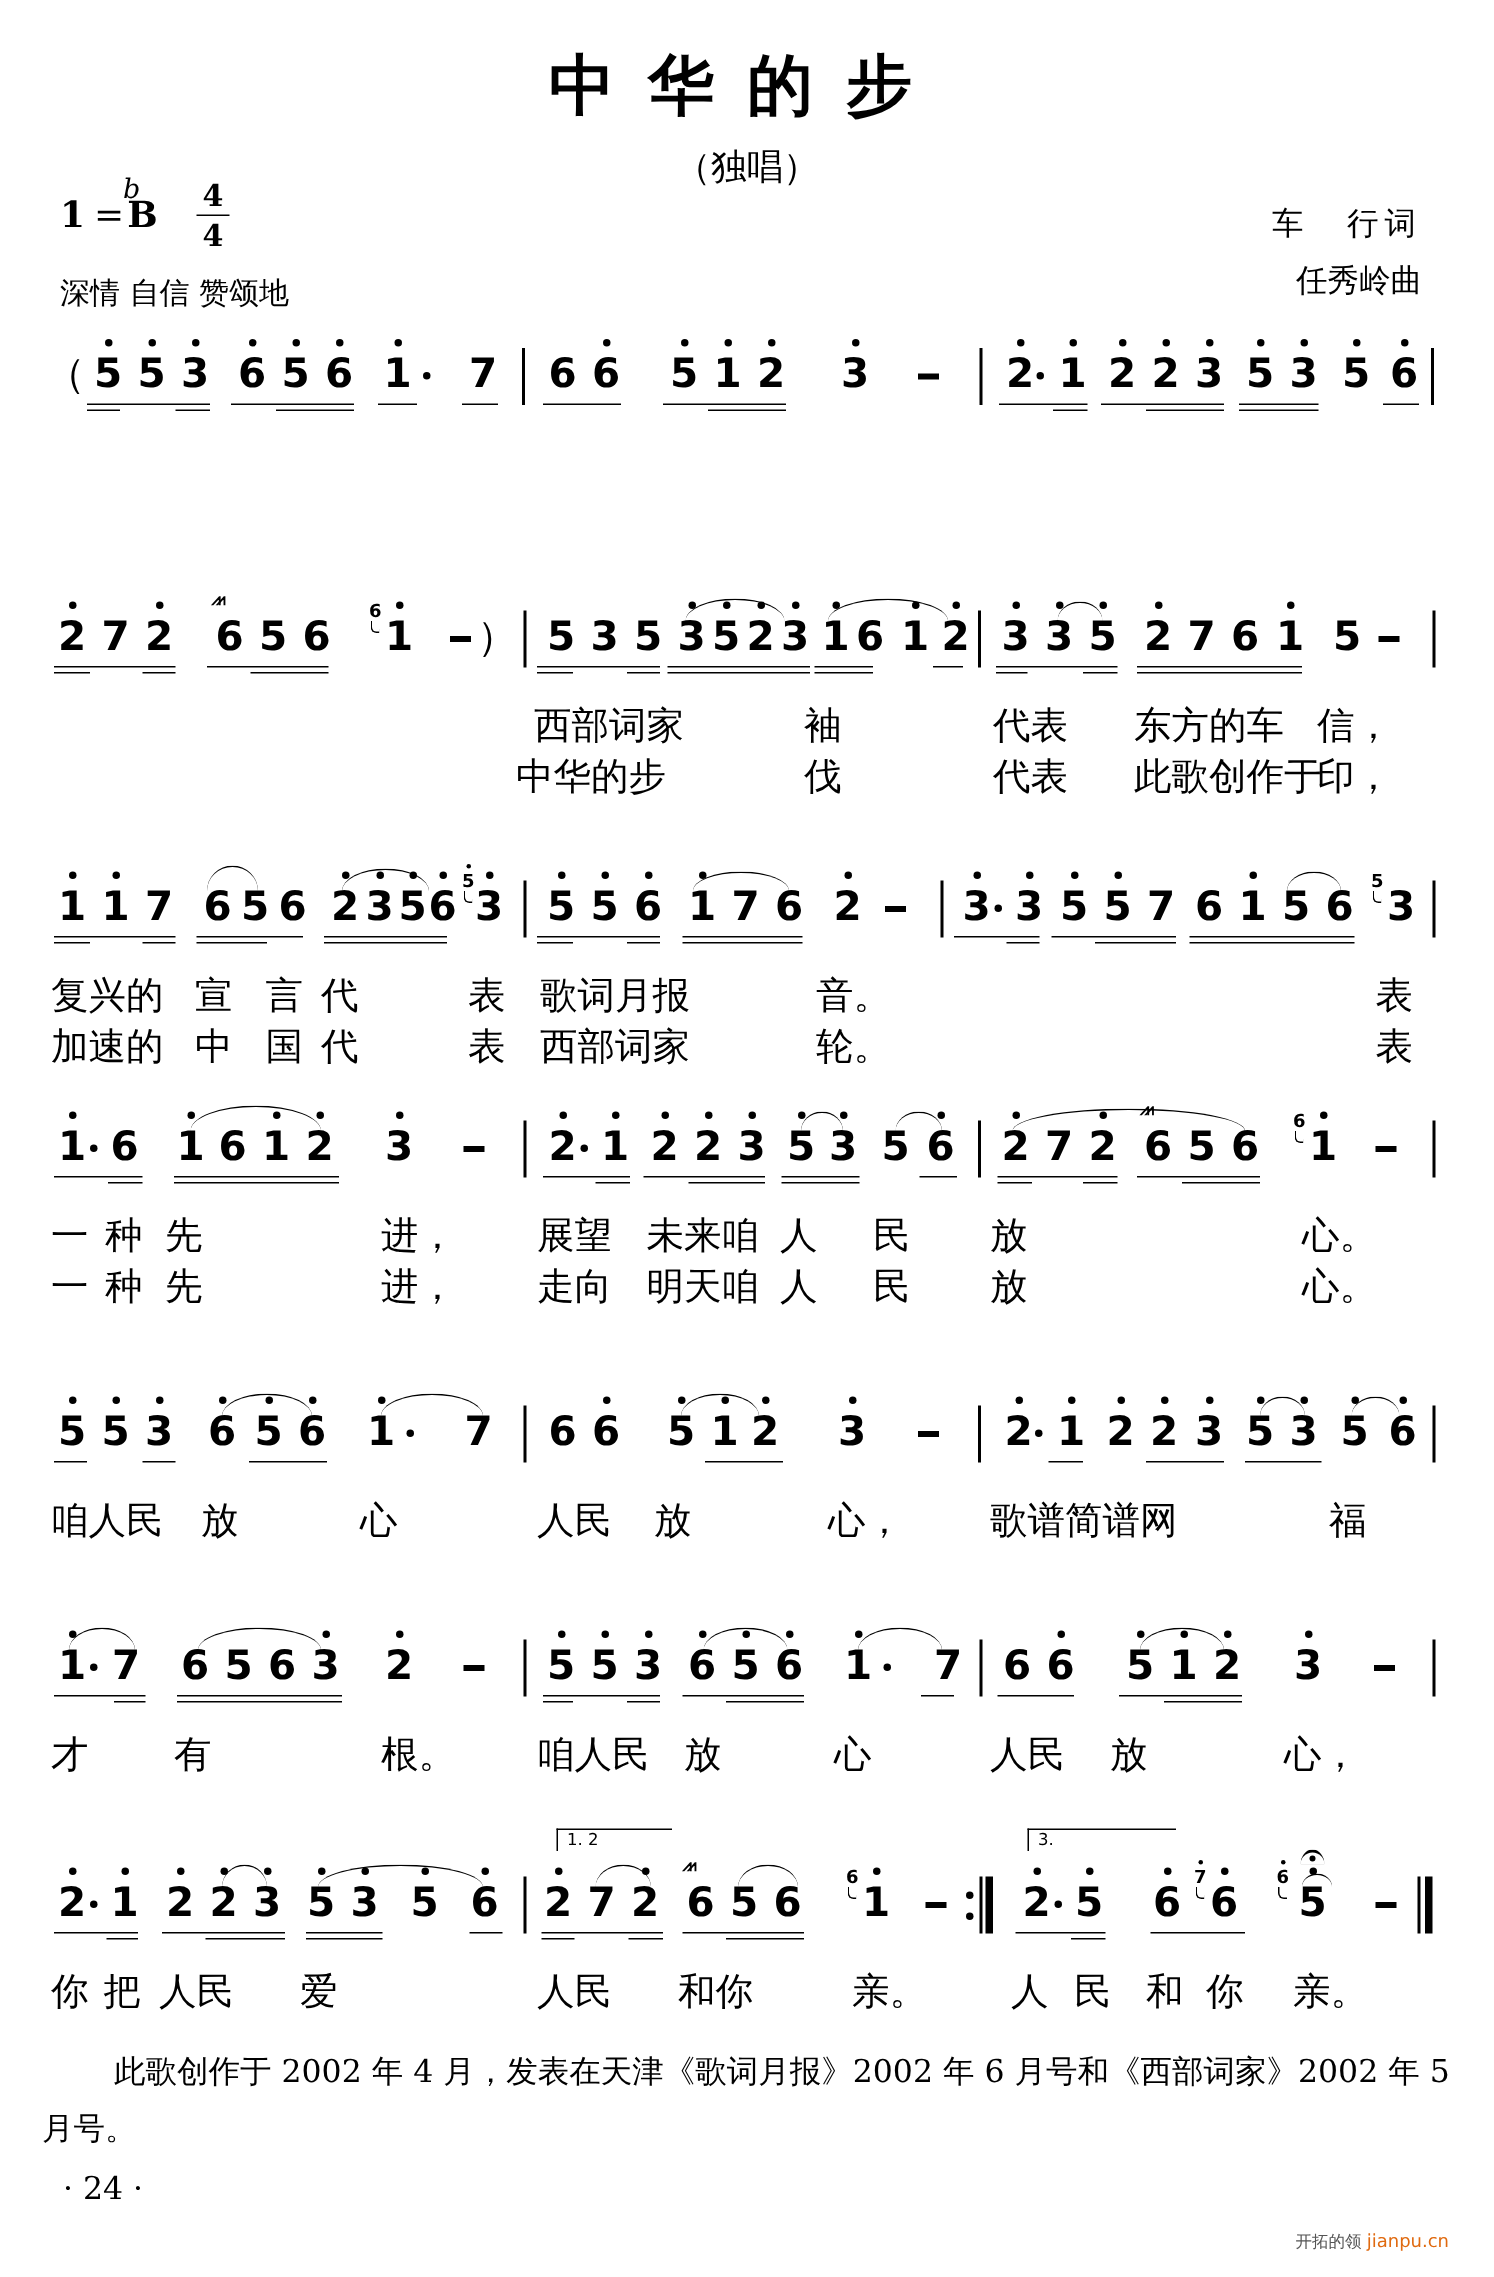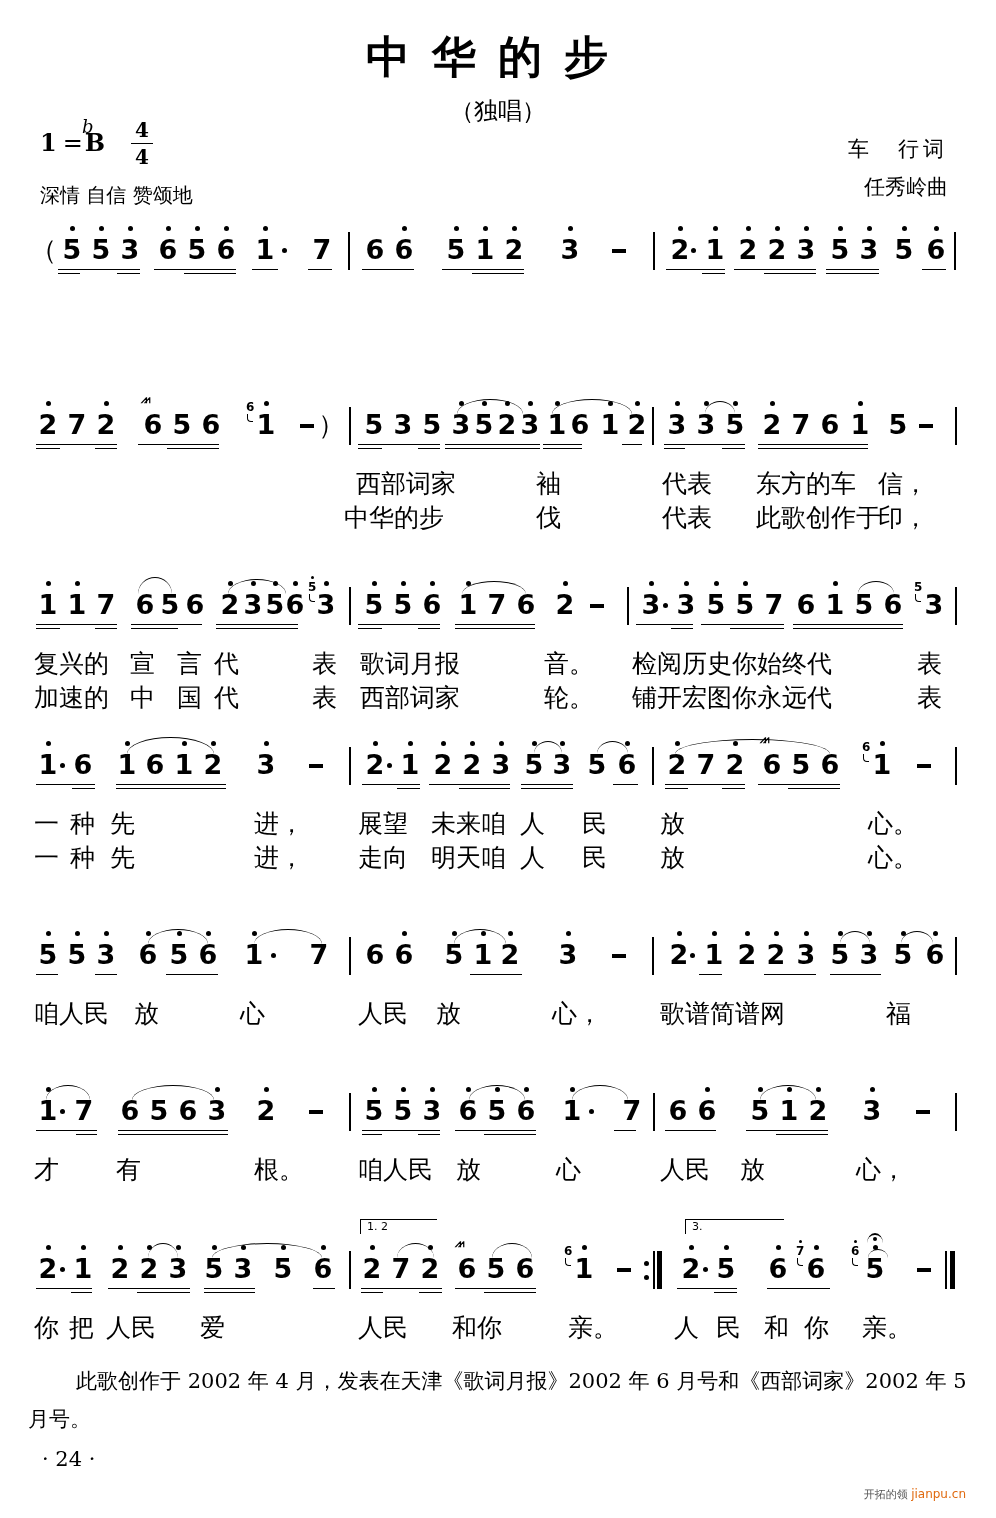--- a/index.html
+++ b/index.html
@@ -275,32 +275,30 @@
       </div>
       <div class="lyrics">
         <div class="lyric-line" style="top: 0px;">
           <span style="left: 34px;">复兴的</span>
           <span style="left: 130px;">宣</span>
           <span style="left: 177px;">言</span>
           <span style="left: 214px;">代</span>
           <span style="left: 312px;">表</span>
           <span style="left: 360px;">歌词月报</span>
           <span style="left: 544px;">音。</span>
-          <span style="left: 632px;">检阅历史你始终代</span>
           <span style="left: 917px;">表</span>
         </div>
         <div class="lyric-line" style="top: 34px;">
           <span style="left: 34px;">加速的</span>
           <span style="left: 130px;">中</span>
           <span style="left: 177px;">国</span>
           <span style="left: 214px;">代</span>
           <span style="left: 312px;">表</span>
           <span style="left: 360px;">西部词家</span>
           <span style="left: 544px;">轮。</span>
-          <span style="left: 632px;">铺开宏图你永远代</span>
           <span style="left: 917px;">表</span>
         </div>
       </div>
     </div>
     <div class="system" style="top: 737px; height: 140px;">
       <div class="notes">
         <span class="n" style="left: 38px;"><span>1</span><i class="dot-hi"></i></span>
         <span class="aug" style="left: 60px;"></span>
         <span class="n" style="left: 73px;"><span>6</span></span>
         <span class="n" style="left: 117px;"><span>1</span><i class="dot-hi"></i></span>
@@ -505,21 +503,21 @@
         <span class="n" style="left: 38px;"><span>2</span><i class="dot-hi"></i></span>
         <span class="aug" style="left: 60px;"></span>
         <span class="n" style="left: 73px;"><span>1</span><i class="dot-hi"></i></span>
         <span class="n" style="left: 110px;"><span>2</span><i class="dot-hi"></i></span>
         <span class="n" style="left: 139px;"><span>2</span><i class="dot-hi"></i></span>
         <span class="n" style="left: 168px;"><span>3</span><i class="dot-hi"></i></span>
         <span class="n" style="left: 204px;"><span>5</span><i class="dot-hi"></i></span>
         <span class="n" style="left: 233px;"><span>3</span><i class="dot-hi"></i></span>
         <span class="n" style="left: 273px;"><span>5</span><i class="dot-hi"></i></span>
         <span class="n" style="left: 313px;"><span>6</span><i class="dot-hi"></i></span>
-        <span class="volta" style="left: 360px; top: -22px; width: 70px;">1. 2</span>
+        <span class="volta" style="left: 371px; top: -22px; width: 70px;">1. 2</span>
         <span class="barline" style="left: 349px;"></span>
         <span class="n" style="left: 362px;"><span>2</span><i class="dot-hi"></i></span>
         <span class="n" style="left: 391px;"><span>7</span></span>
         <span class="n" style="left: 420px;"><span>2</span><i class="dot-hi"></i></span>
         <span class="n" style="left: 457px;"><span>6</span></span>
         <span class="mordent" style="left: 455px; top: -4px; font-size: 11px;">⩘⩘</span>
         <span class="n" style="left: 486px;"><span>5</span></span>
         <span class="n" style="left: 515px;"><span>6</span></span>
         <span class="grace" style="left: 564px; top: 4px;"><span>6</span><i class="hook"></i></span>
         <span class="n" style="left: 574px;"><span>1</span><i class="dot-hi"></i></span>

